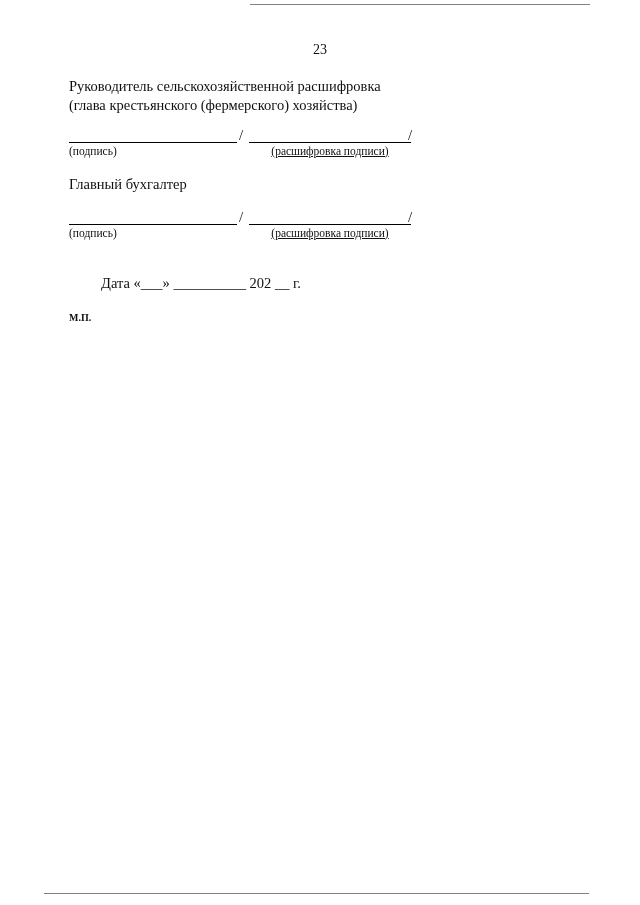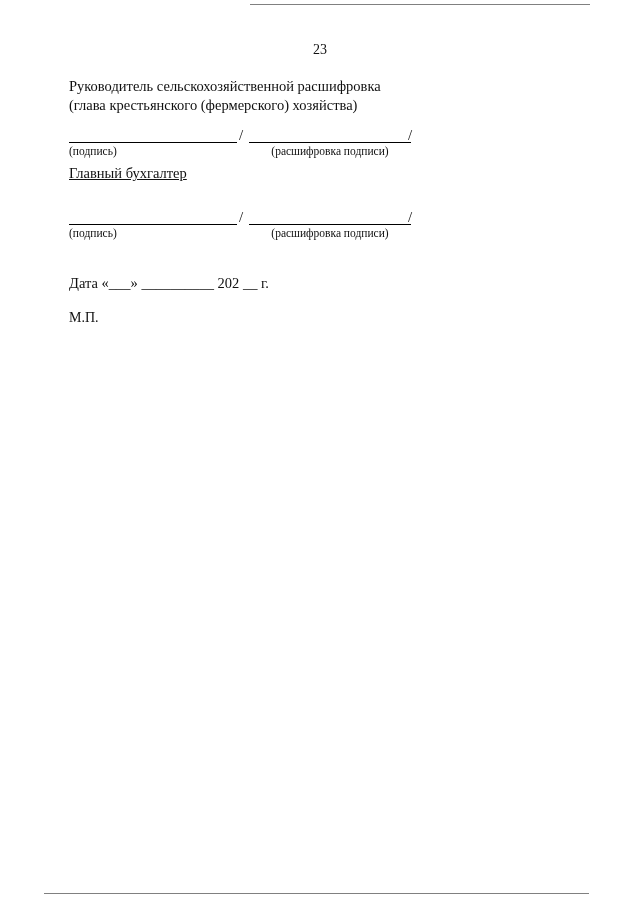--- a/index.html
+++ b/index.html
@@ -107,41 +107,43 @@
     position: absolute;
     left: 0px;
     width: 168px;
     text-align: left;
   }
   .cap-b {
     position: absolute;
     left: 180px;
     width: 162px;
     text-align: center;
+    text-decoration: underline;
   }
 
   .date-line {
     font-size: 14.5px;
     line-height: 19px;
     white-space: nowrap;
   }
   .mp-line {
-    font-size: 14px;
+    font-size: 10px;
     line-height: 19px;
+    font-weight: bold;
   }
 
   
   #role1       { top: 77px;  }
   #role1b      { top: 96px; text-align: center;  }
   #signrow1    { top: 128px; }
   #caprow1     { top: 144px; }
-  #role2       { top: 164px; text-decoration: underline; }
+  #role2       { top: 175px; }
   #signrow2    { top: 210px; }
   #caprow2     { top: 226px; }
-  #dateline    { top: 274px; }
+  #dateline    { top: 274px; margin-left: 32px; }
   #mpline      { top: 308px; }
 </style>
 </head>
 <body>
 
 <div class="page">
 
   <div class="top-rule"></div>
 
   <div class="page-number">23</div>

